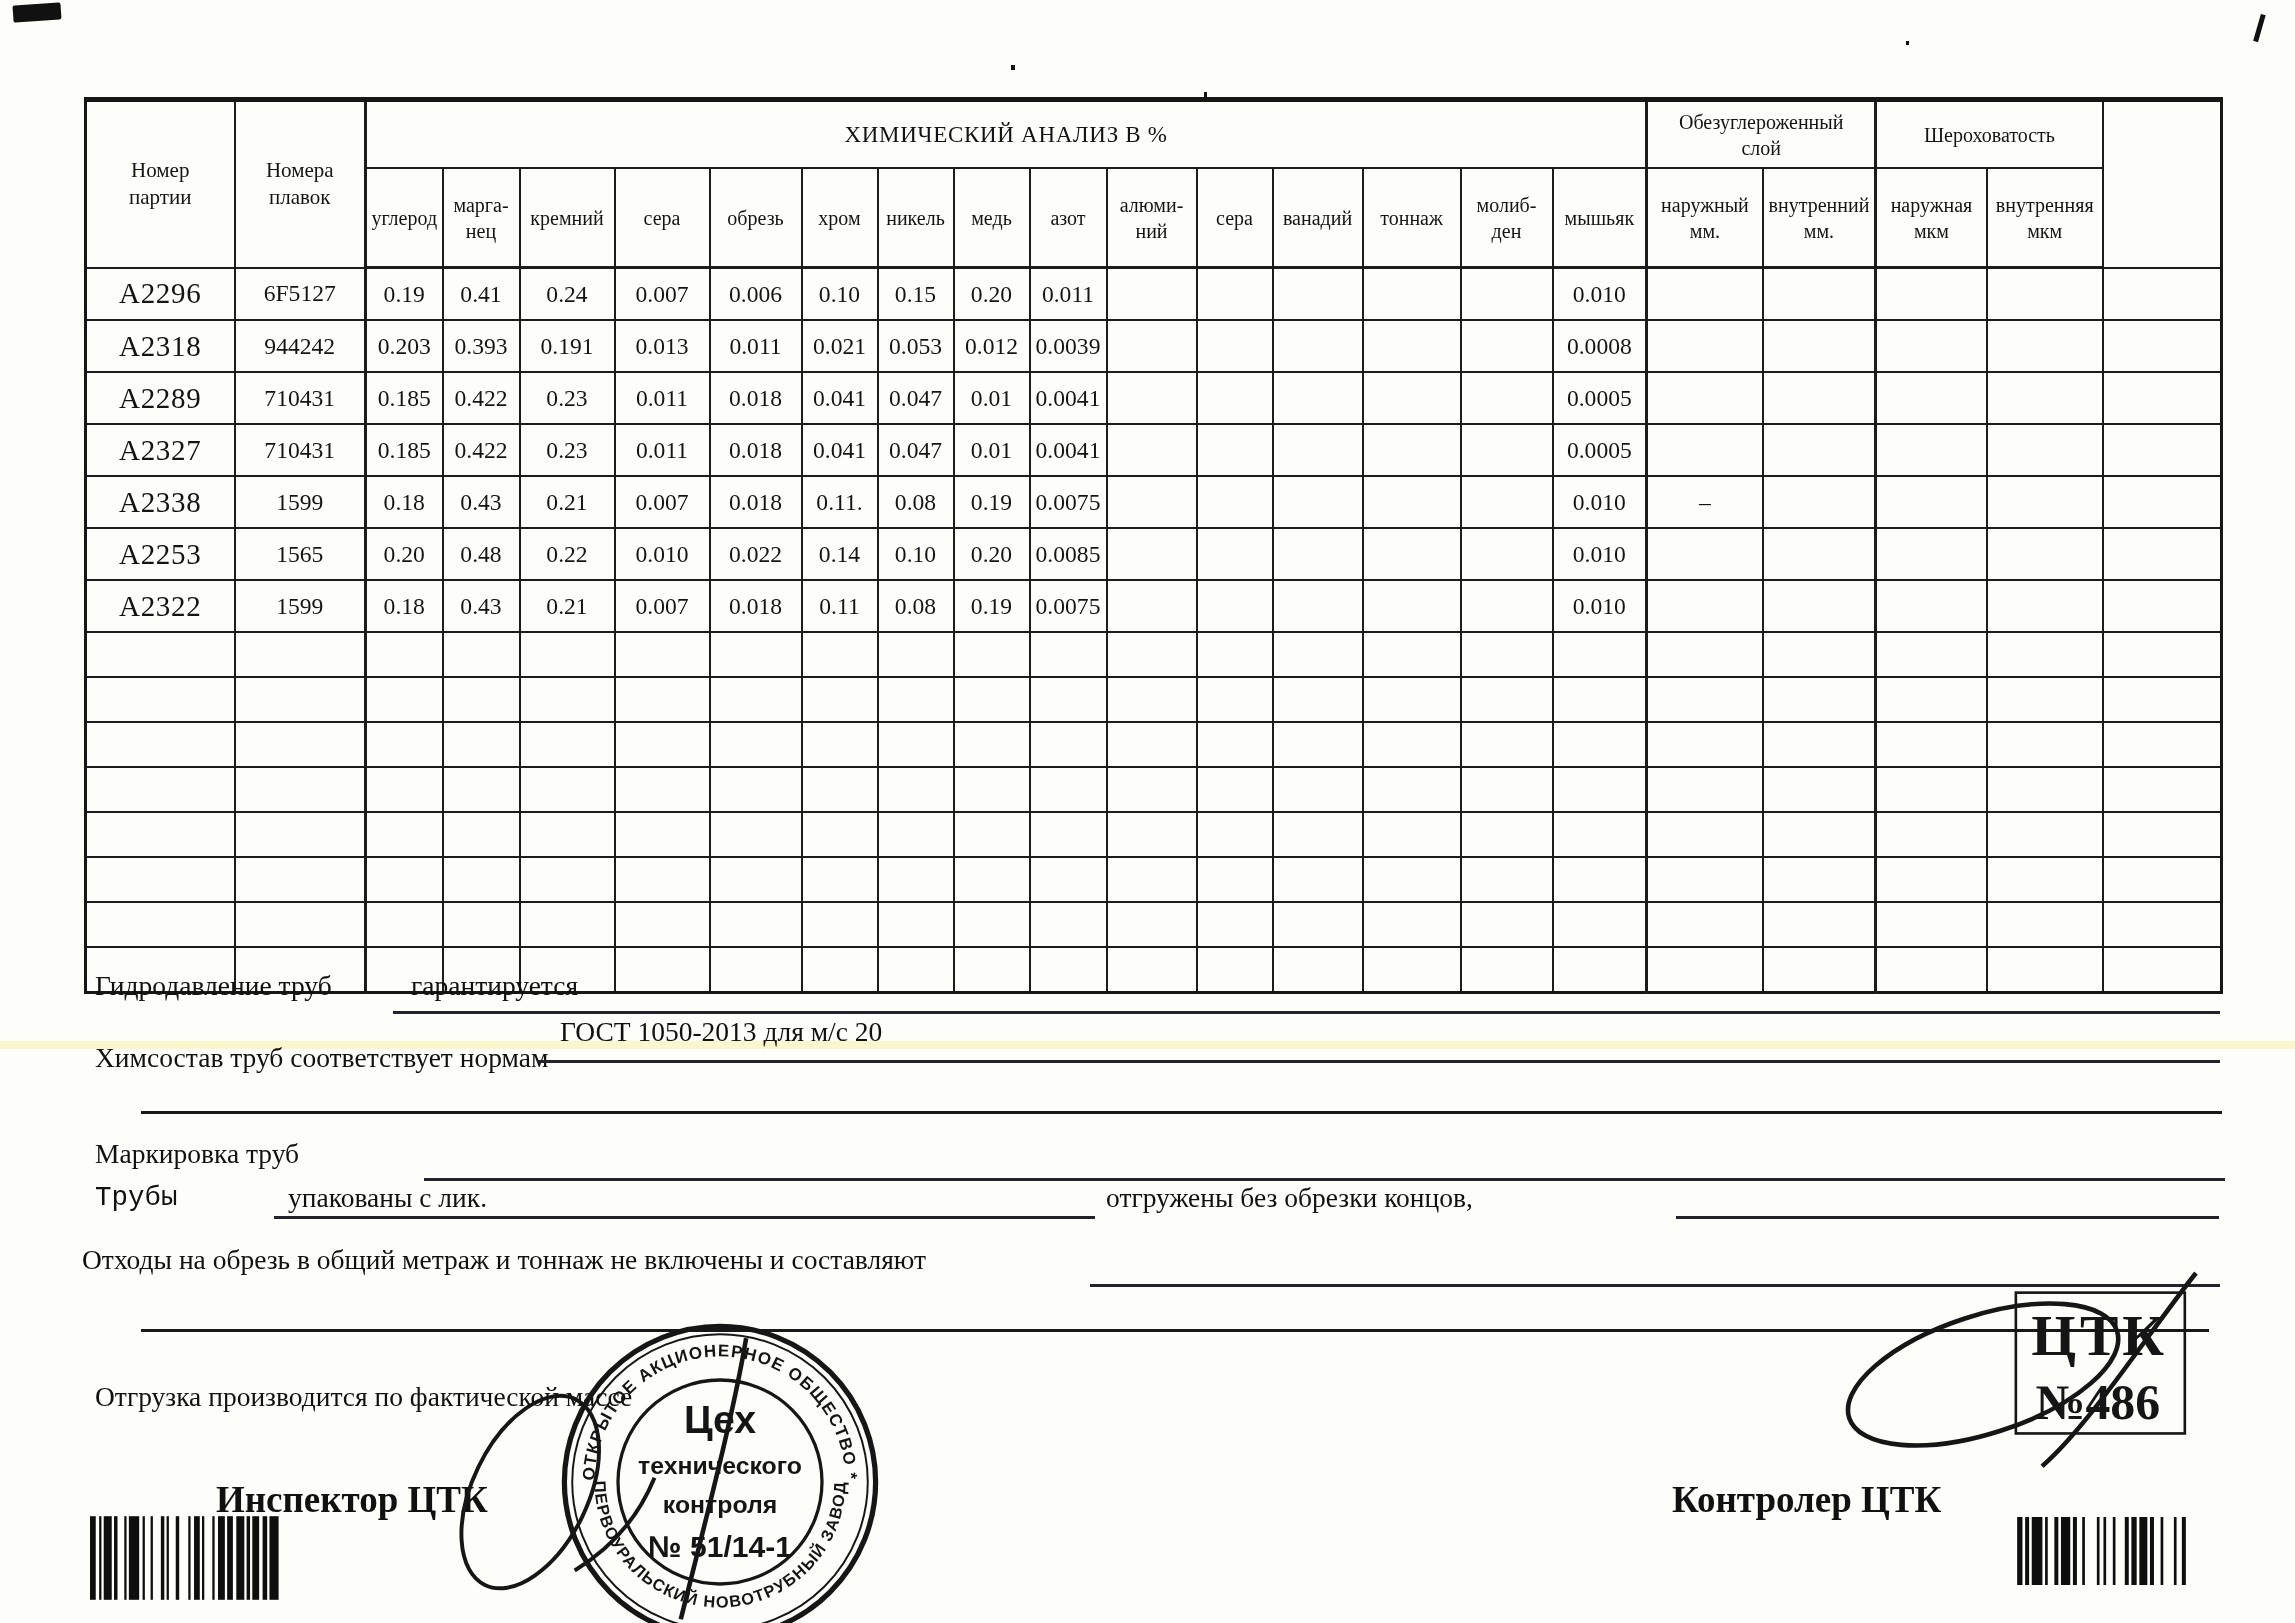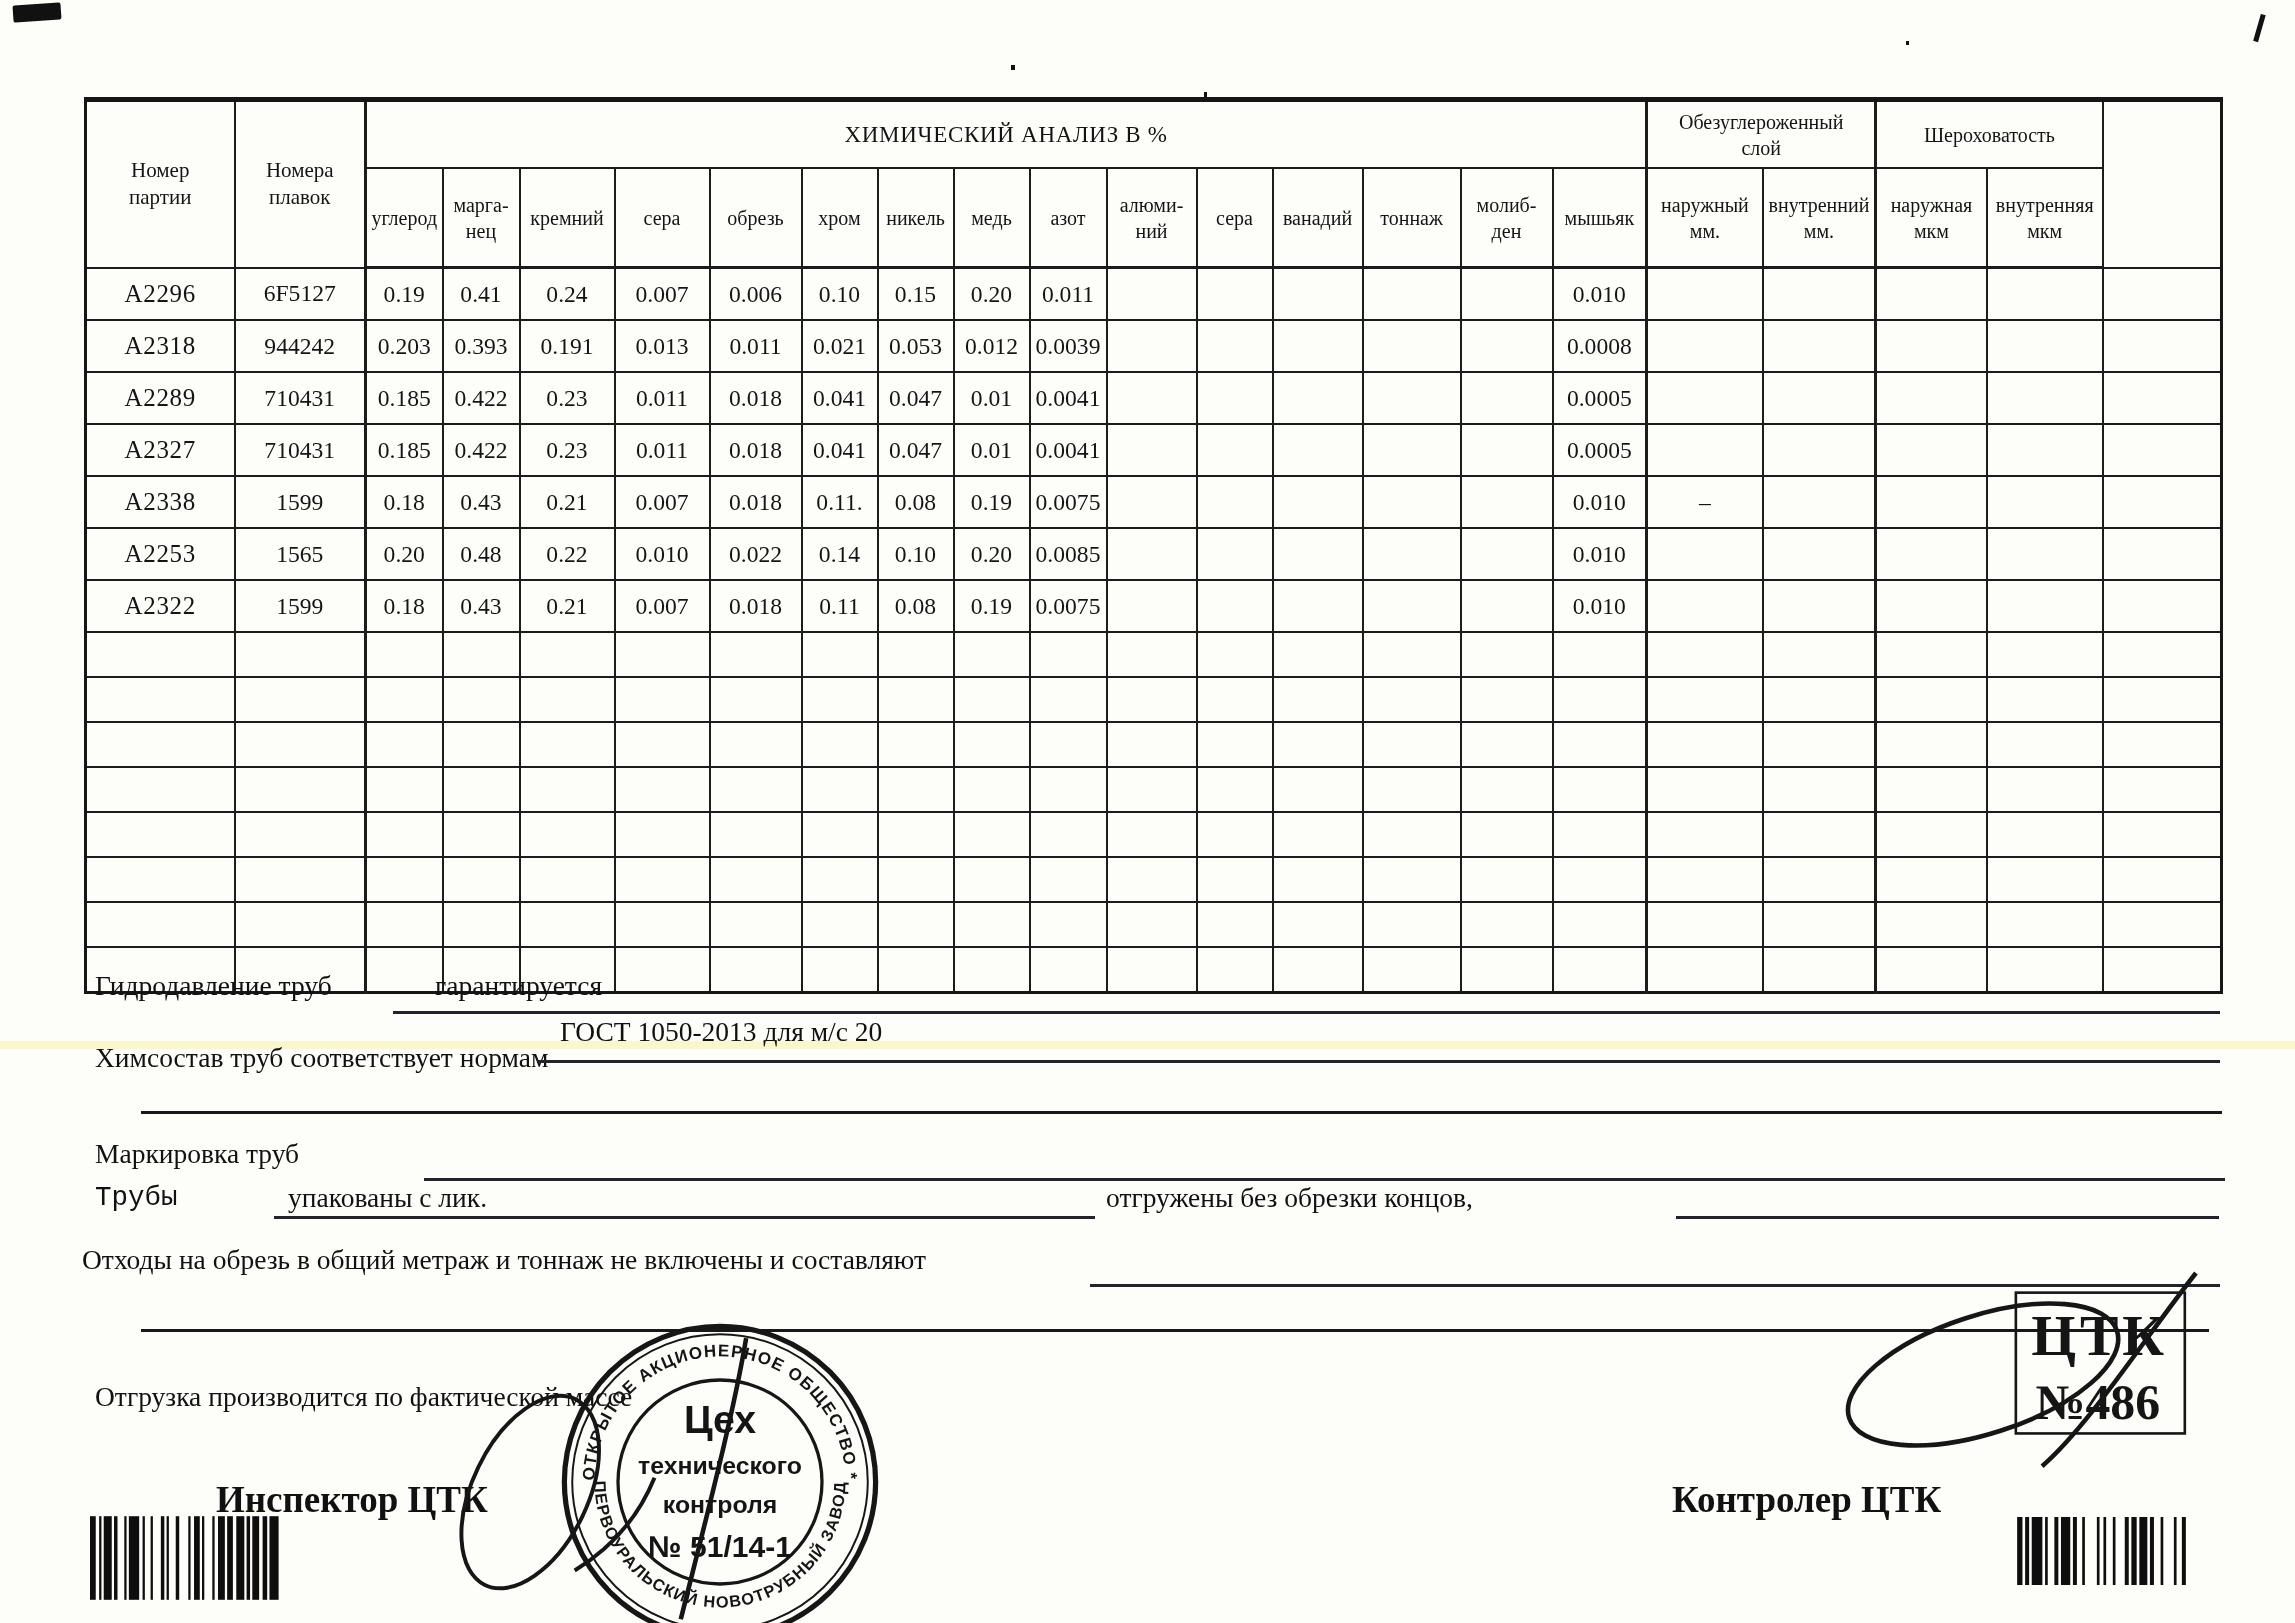--- a/index.html
+++ b/index.html
@@ -9,21 +9,21 @@
   
   table.cert{position:absolute;left:84px;top:97px;width:2139px;table-layout:fixed;
              border-collapse:collapse;border:3.9px solid #161616;border-top-width:5.9px;}
   .cert th,.cert td{border:2px solid #1c1c1c;border-top-width:2.6px;border-bottom-width:2.6px;
              text-align:center;vertical-align:middle;padding:0;overflow:hidden;}
   .cert th{font-weight:normal;font-size:20px;line-height:1.3;white-space:pre-line;}
   thead tr.r1 th{height:65px;}
   thead tr.r2 th{height:97px;border-bottom-width:3.9px;}
   th.title-cell{font-size:23px;letter-spacing:0.7px;}
   .cert td{font-size:23.6px;height:50px;font-family:"Liberation Serif",serif;}
-  .cert td.c0{font-size:25px;letter-spacing:0.7px;}
+  .cert td.c0{font-size:29px;letter-spacing:0.7px;}
   tr.empty-row td{height:43px;}
   .bl6{border-left-width:3.9px !important;}
   .bl4{border-left-width:2.6px !important;}
 
   
   .txt{position:absolute;white-space:nowrap;font-size:27.5px;color:#111;}
   .txt.bold{font-weight:bold;font-size:37px;}
   .uline{position:absolute;height:2.6px;background:#23232b;}
   .rule{position:absolute;height:2.6px;background:#181818;}
   .streak{position:absolute;left:0;top:1041px;width:2295px;height:7.9px;background:rgba(248,236,130,.38);}
@@ -473,21 +473,21 @@
           <td class="c17 bl6"></td>
           <td class="c18"></td>
           <td class="c19 bl6"></td>
           <td class="c20"></td>
           <td class="c21 bl4"></td>
         </tr>
       </tbody>
   </table>
 
   <div class="txt" style="left:95px;top:970px;">Гидродавление труб</div>
-  <div class="txt" style="left:411px;top:970px;margin-left:24px;">гарантируется</div>
+  <div class="txt" style="left:411px;top:970px;">гарантируется</div>
   <div class="uline" style="left:393px;top:1011px;width:1827px;"></div>
 
   <div class="txt" style="left:95px;top:1042px;">Химсостав труб соответствует нормам</div>
   <div class="txt" style="left:560px;top:1016px;">ГОСТ 1050-2013 для м/с 20</div>
   <div class="uline" style="left:537px;top:1060px;width:1683px;"></div>
 
   <div class="rule" style="left:141px;top:1111px;width:2081px;"></div>
 
   <div class="txt" style="left:95px;top:1138px;">Маркировка труб</div>
   <div class="uline" style="left:424px;top:1178px;width:1801px;"></div>

